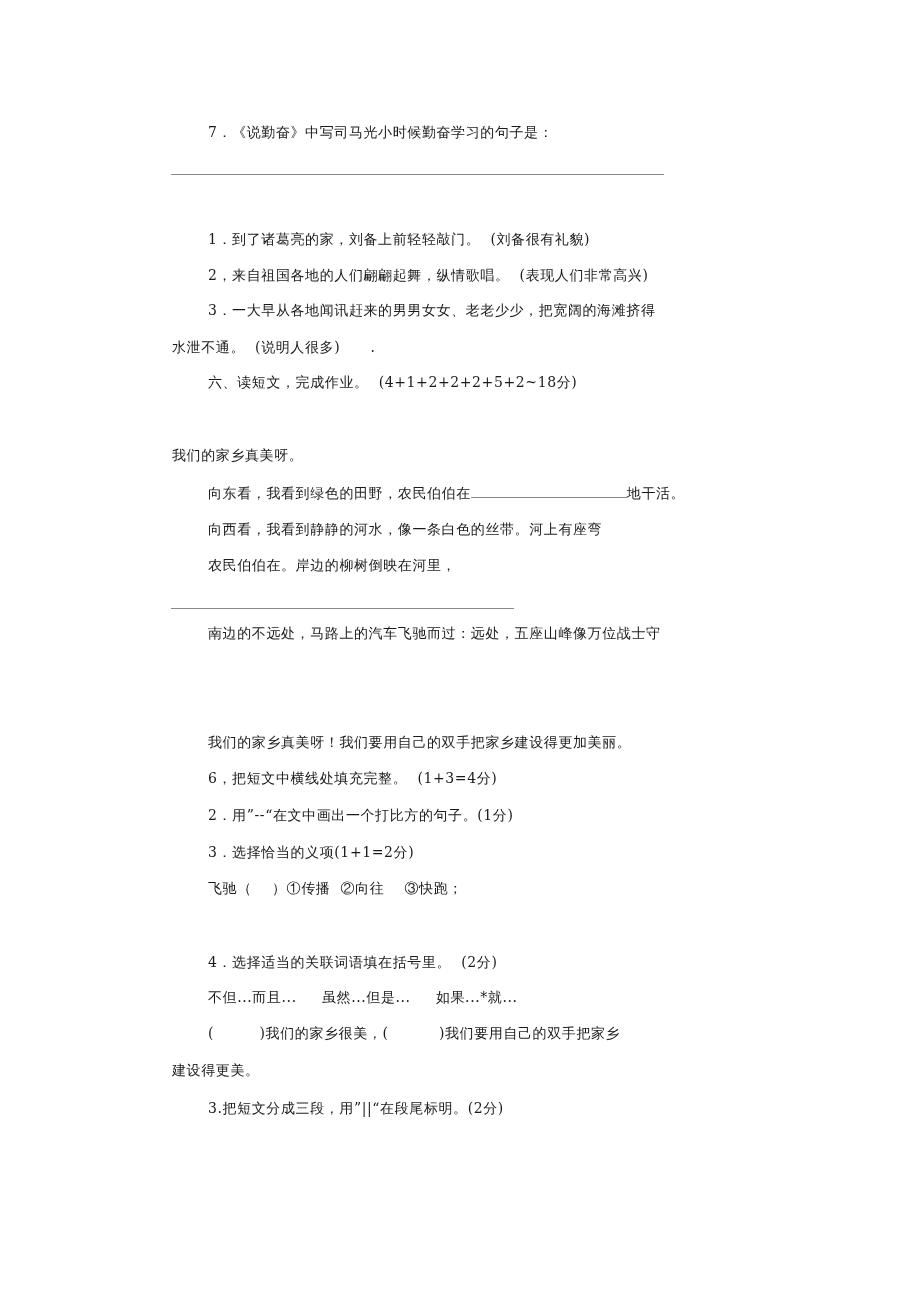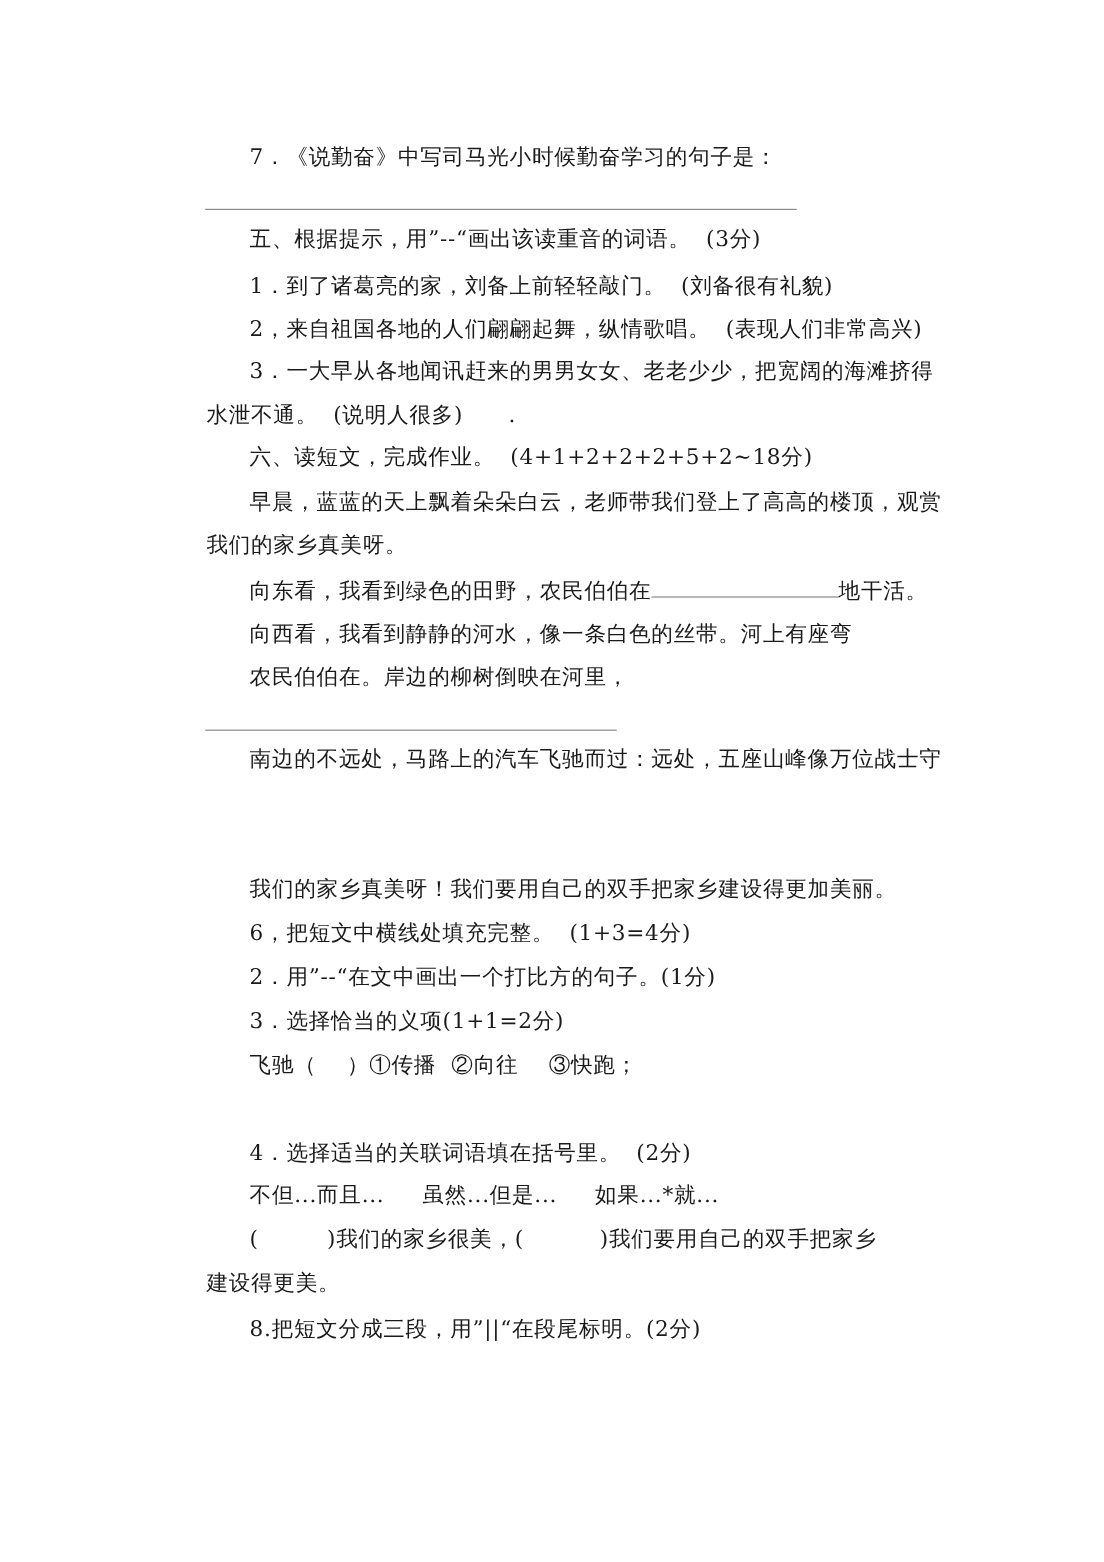--- a/index.html
+++ b/index.html
@@ -20,21 +20,21 @@
       left: 0; top: 0;
       width: 920px;
       height: 1302px;
       background: #ffffff;
     }
     .line {
       position: absolute;
       left: 172px;
       height: 26px;
       line-height: 26px;
-      font-size: 18px;
+      font-size: 14px;
       white-space: pre;
       letter-spacing: 0.6px;
       transform: translateY(-13px);
     }
     .line.indent { left: 208px; }
     .rule {
       position: absolute;
       height: 0;
       border-top: 1px solid #8a8a8a;
     }
@@ -46,42 +46,40 @@
     }
   </style>
 </head>
 <body>
 
 <div class="page">
 
   <div class="line indent" style="top:132px">7．《说勤奋》中写司马光小时候勤奋学习的句子是：</div>
   <div class="rule" style="left:171px; top:174px; width:493px"></div>
 
-  <div class="line indent" style="top:200px">五、根据提示，用”--“画出该读重音的词语。  (3分)</div>
   <div class="line indent" style="top:239px">1．到了诸葛亮的家，刘备上前轻轻敲门。  (刘备很有礼貌)</div>
   <div class="line indent" style="top:275px">2，来自祖国各地的人们翩翩起舞，纵情歌唱。  (表现人们非常高兴)</div>
   <div class="line indent" style="top:310px">3．一大早从各地闻讯赶来的男男女女、老老少少，把宽阔的海滩挤得</div>
   <div class="line" style="top:347px">水泄不通。  (说明人很多)      .</div>
 
   <div class="line indent" style="top:382px">六、读短文，完成作业。  (4+1+2+2+2+5+2~18分)</div>
-  <div class="line indent" style="top:419px">早晨，蓝蓝的天上飘着朵朵白云，老师带我们登上了高高的楼顶，观赏</div>
   <div class="line" style="top:455px">我们的家乡真美呀。</div>
 
   <div class="line indent" style="top:492px"><span>向东看，我看到绿色的田野，农民伯伯在</span><span class="blank" style="width:156px"></span><span>地干活。</span></div>
 
   <div class="line indent" style="top:529px">向西看，我看到静静的河水，像一条白色的丝带。河上有座弯</div>
   <div class="line indent" style="top:565px">农民伯伯在。岸边的柳树倒映在河里，</div>
   <div class="rule" style="left:171px; top:608px; width:343px"></div>
 
   <div class="line indent" style="top:633px">南边的不远处，马路上的汽车飞驰而过：远处，五座山峰像万位战士守</div>
   <div class="line indent" style="top:742px">我们的家乡真美呀！我们要用自己的双手把家乡建设得更加美丽。</div>
 
   <div class="line indent" style="top:778px">6，把短文中横线处填充完整。  (1+3=4分)</div>
   <div class="line indent" style="top:815px">2．用”--“在文中画出一个打比方的句子。(1分)</div>
   <div class="line indent" style="top:852px">3．选择恰当的义项(1+1=2分)</div>
   <div class="line indent" style="top:888px">飞驰（    ）①传播  ②向往    ③快跑；</div>
   <div class="line indent" style="top:962px">4．选择适当的关联词语填在括号里。  (2分)</div>
   <div class="line indent" style="top:997px">不但...而且...     虽然...但是...     如果...*就...</div>
   <div class="line indent" style="top:1033px">(         )我们的家乡很美，(          )我们要用自己的双手把家乡</div>
   <div class="line" style="top:1070px">建设得更美。</div>
-  <div class="line indent" style="top:1108px">8.把短文分成三段，用”||“在段尾标明。(2分)</div>
+  <div class="line indent" style="top:1108px">3.把短文分成三段，用”||“在段尾标明。(2分)</div>
 
 </div>
 
 </body></html>

